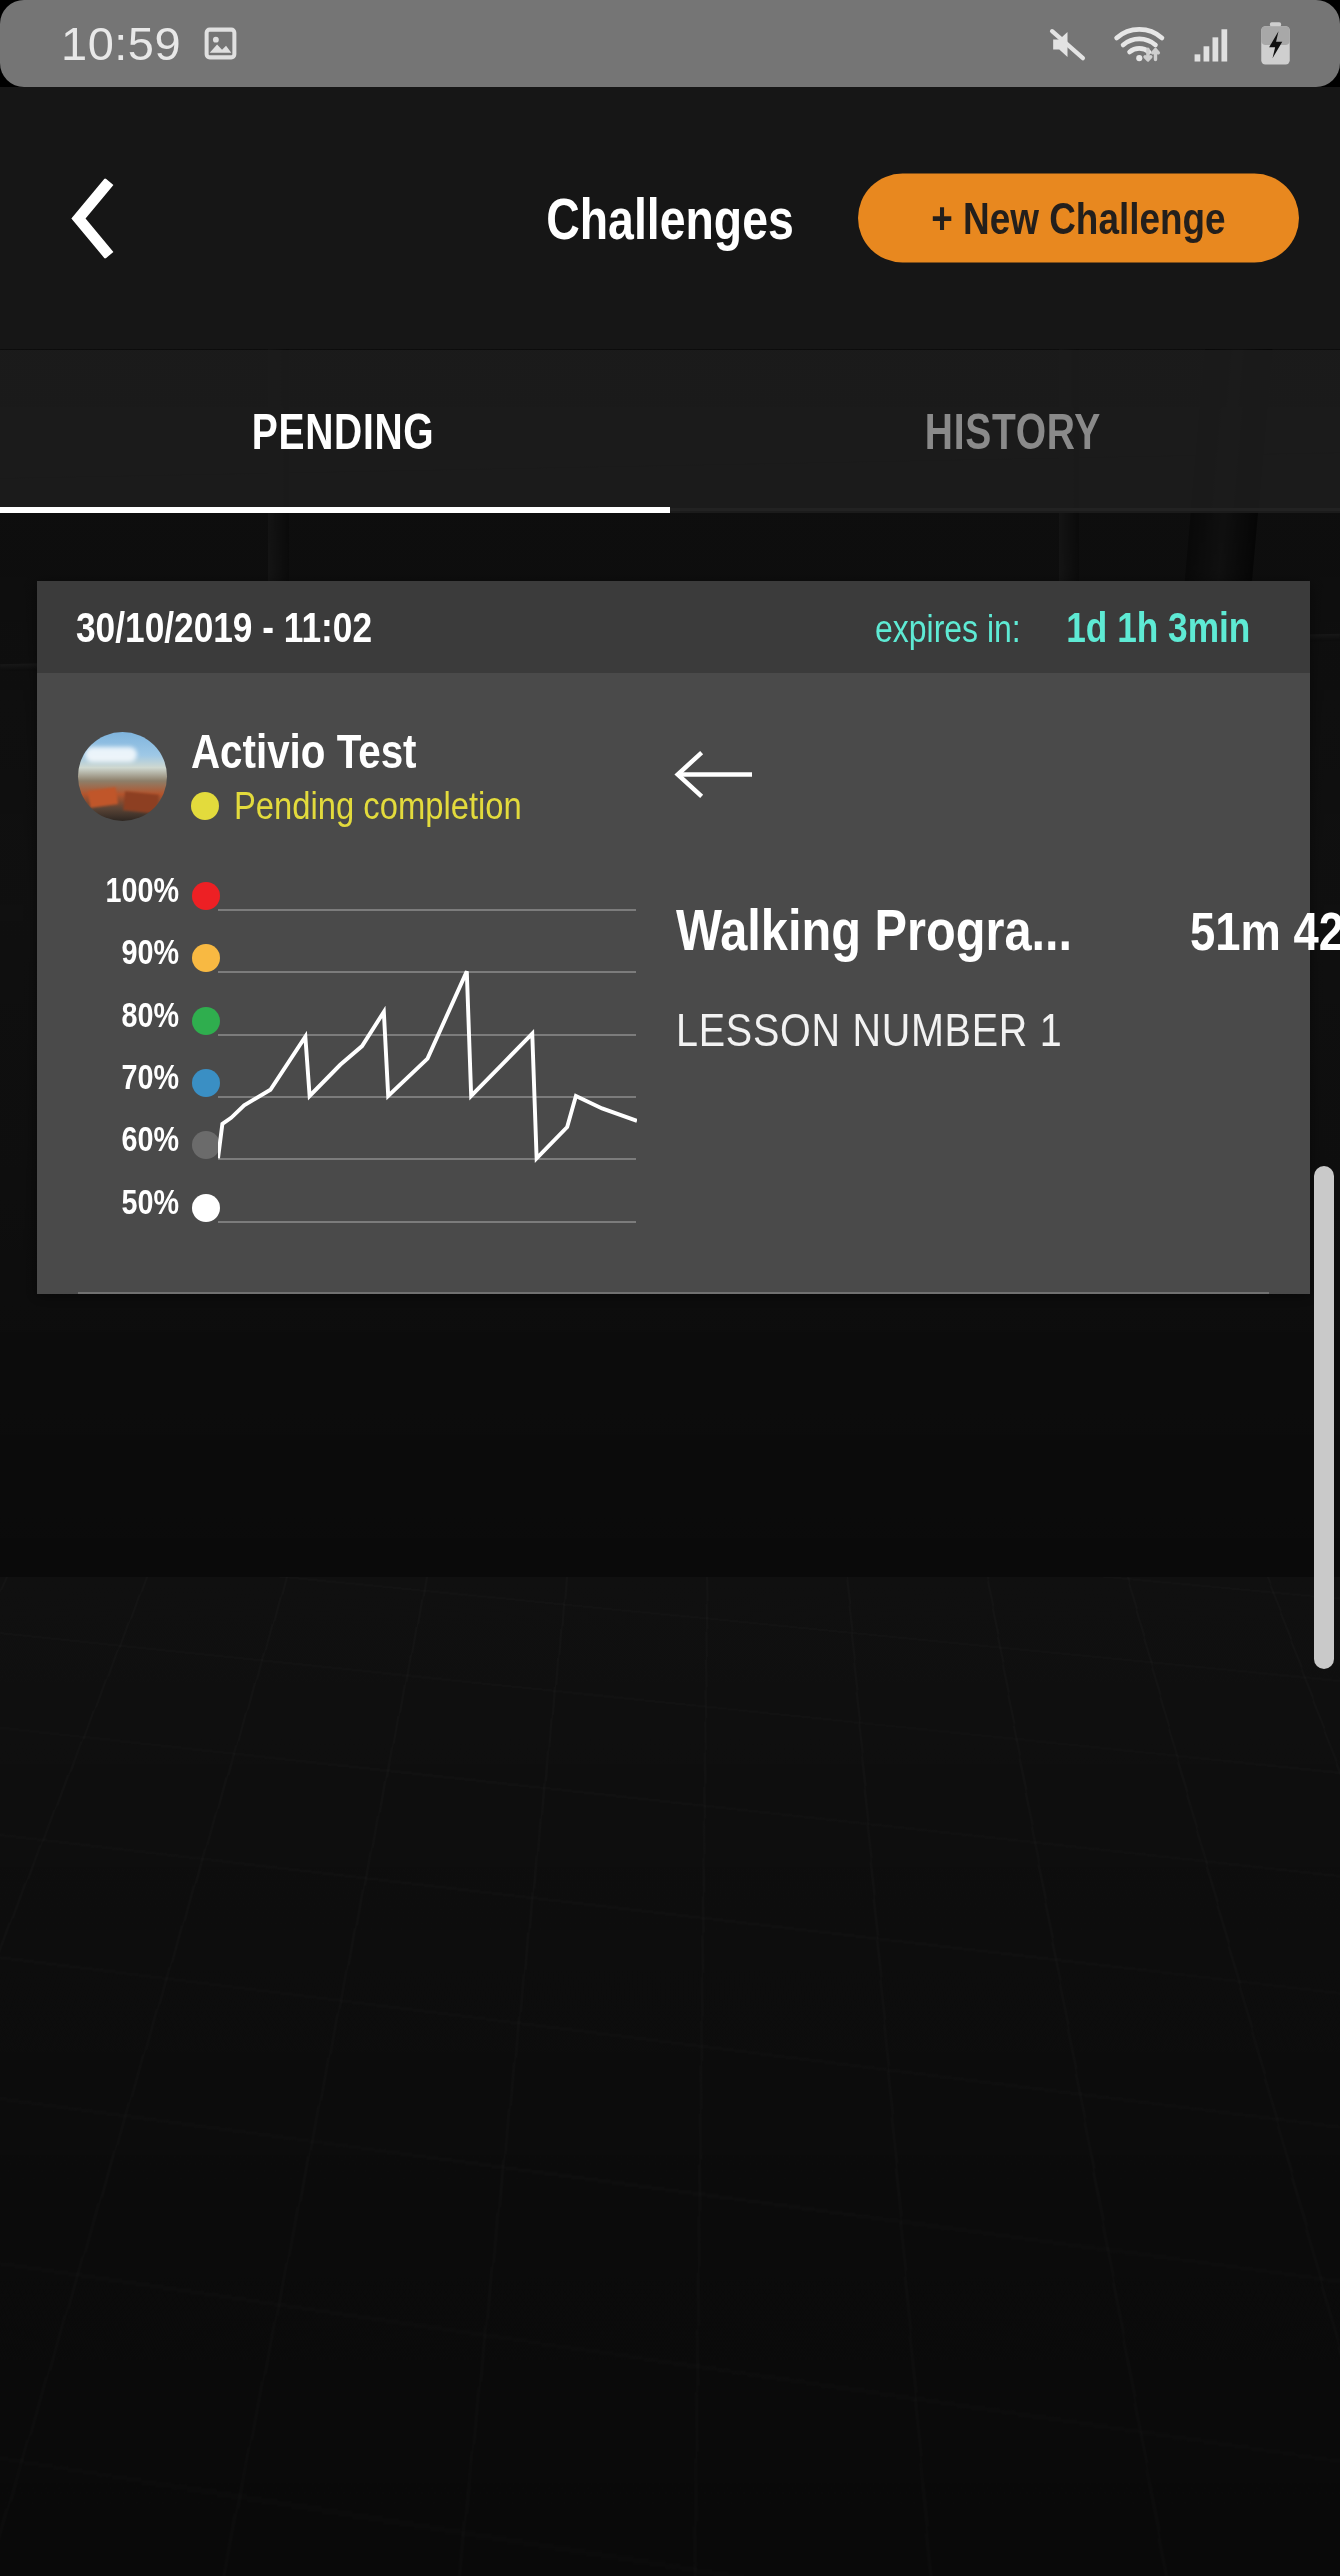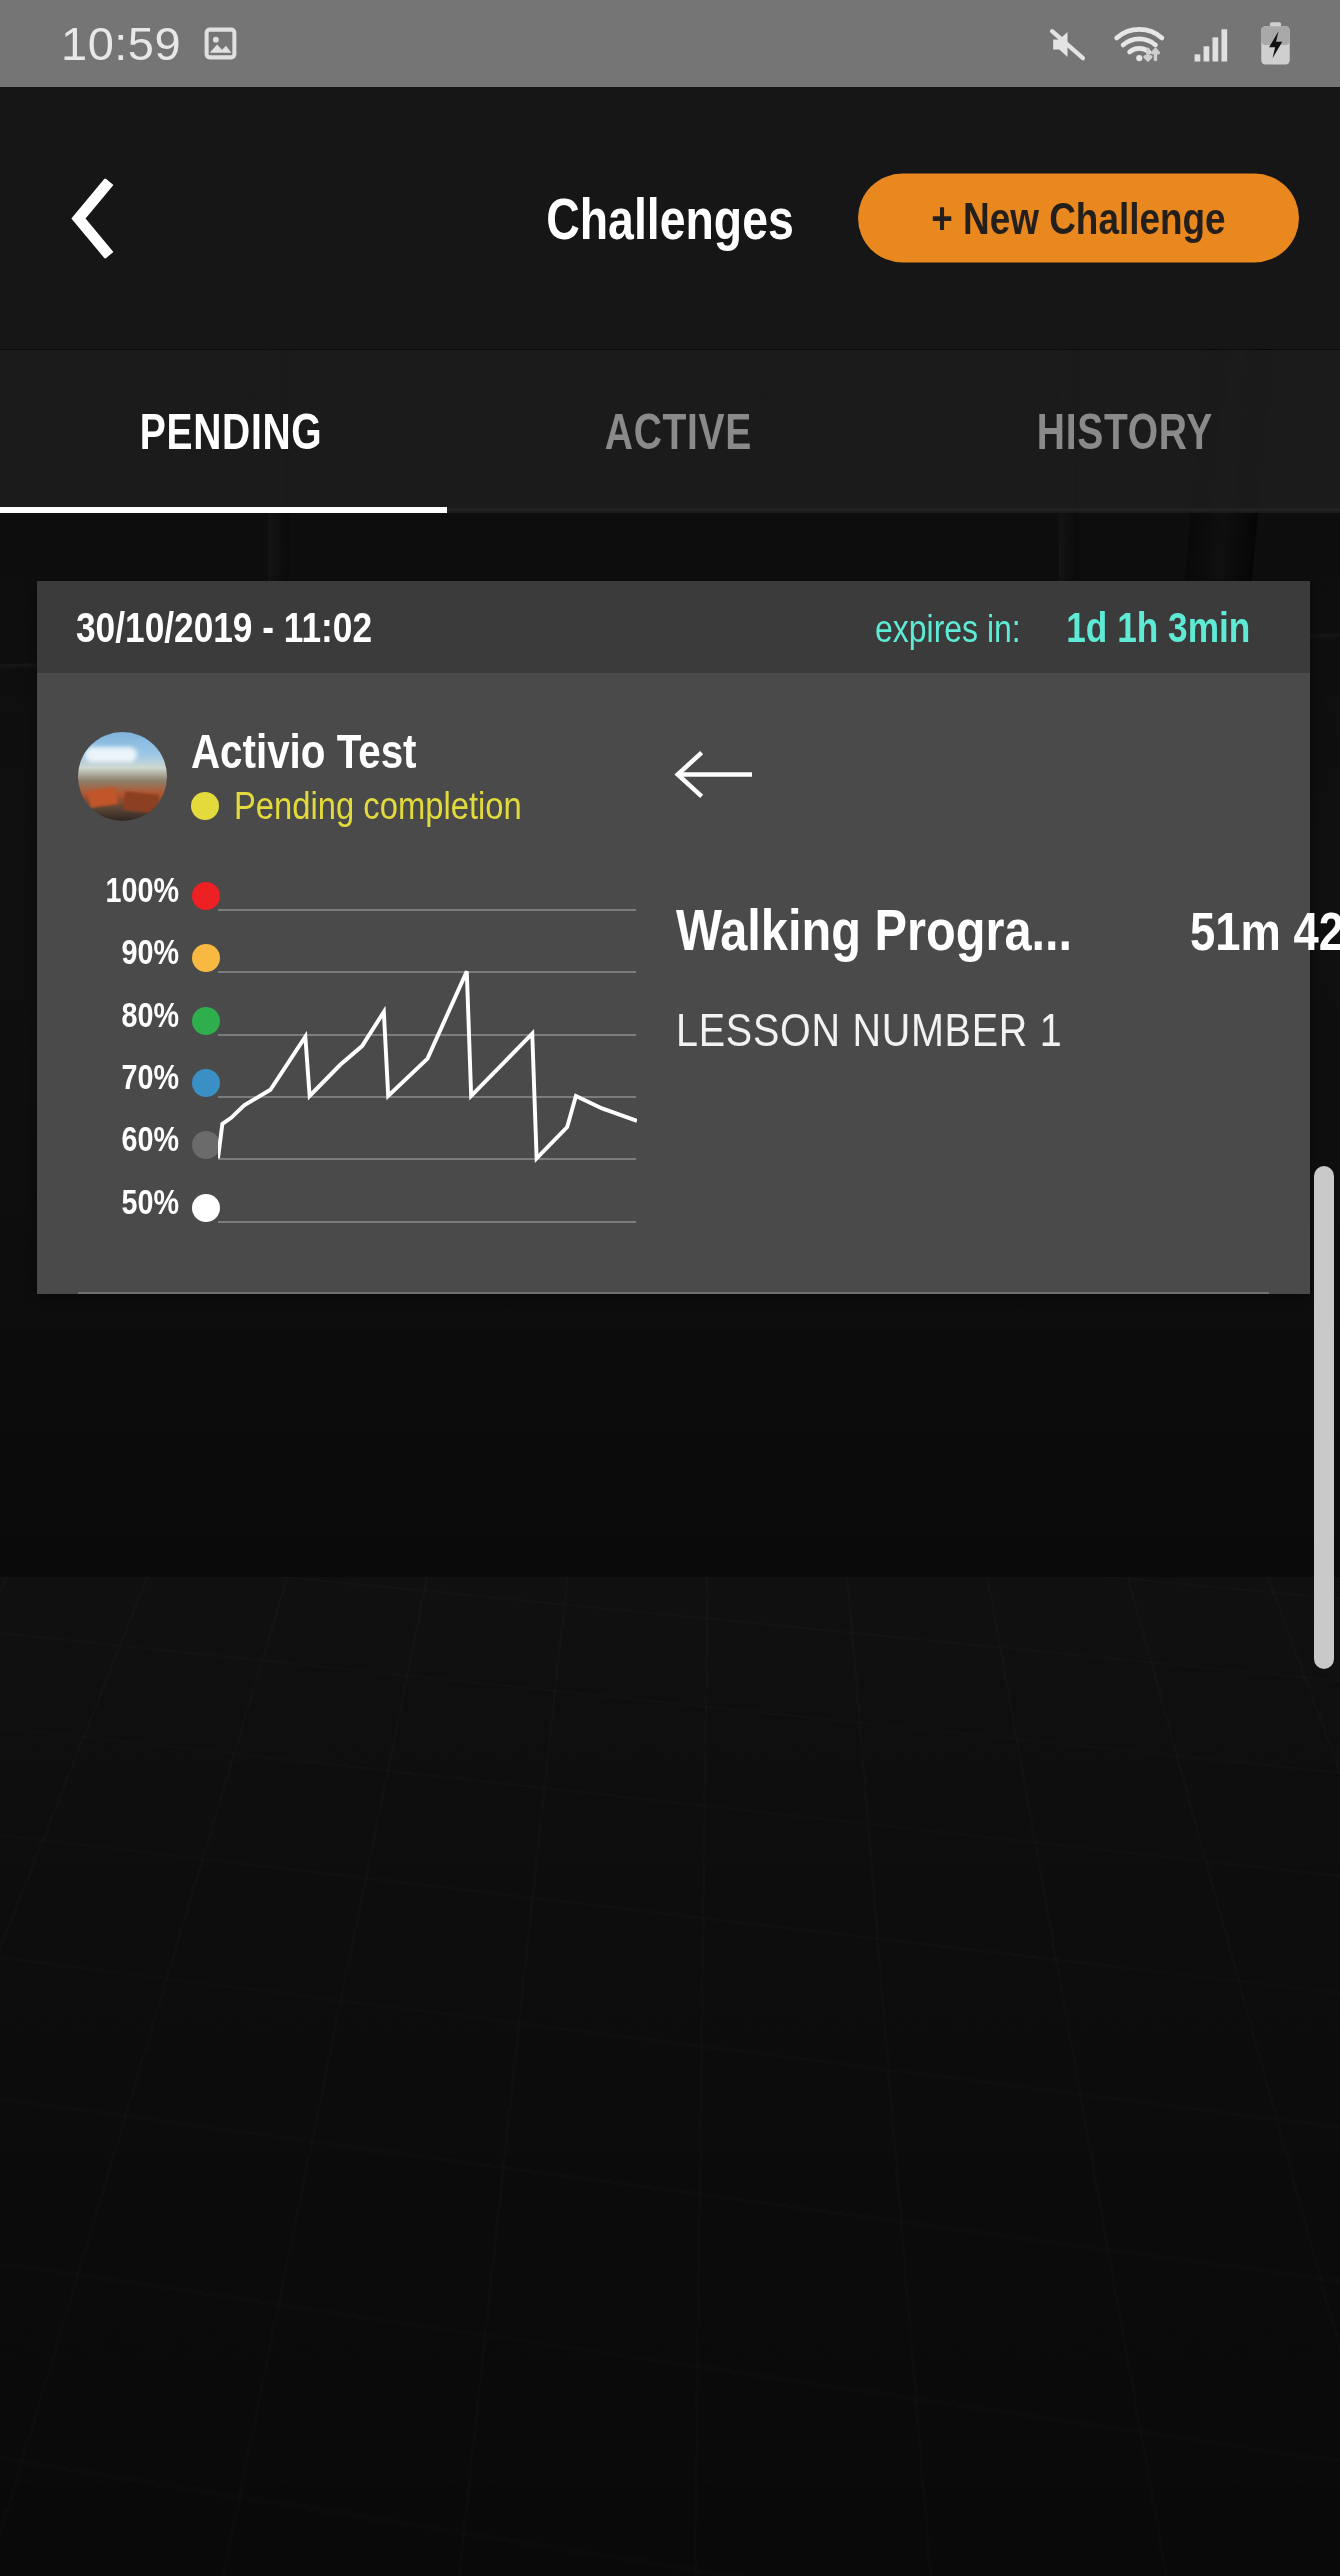--- a/index.html
+++ b/index.html
@@ -60,20 +60,21 @@
     background:linear-gradient(180deg, rgba(0,0,0,.55) 0%, rgba(0,0,0,.30) 30%, rgba(0,0,0,.62) 100%);
   }
 
   
   .statusbar{
     position:absolute; left:0; top:0; width:1340px; height:87px;
     background:#757575;
     display:flex; align-items:center; justify-content:space-between;
     padding:0 30px 0 61px;
     z-index:30;
+    border-radius:24px;
   }
   .clock{ color:#e8e8e8; font-size:47px; letter-spacing:0.5px; font-family:"Liberation Sans", sans-serif;}
   .status-left{ display:flex; align-items:center; gap:20.5px; }
   .status-right{ display:flex; align-items:flex-end; gap:24px; padding-right:17px;}
   .sysicon{ display:block; }
 
   
   .appbar{
     position:absolute; left:0; top:87px; width:1340px; height:262px;
     background:#161616;
@@ -353,24 +354,20 @@
     <span>+ New Challenge</span>
   </button>
 </div>
 
 <div class="tabs">
   <div class="tab active">
     <span class="lbl">PENDING</span>
     <span class="underline"></span>
   </div>
   <div class="tab">
-    <span class="lbl">ACTIVE</span>
-    <span class="underline"></span>
-  </div>
-  <div class="tab">
     <span class="lbl">HISTORY</span>
     <span class="underline"></span>
   </div>
 </div>
 <div class="tabs-rule"></div>
 
 <div class="card">
 
   <div class="card-head">
     <div class="card-date">30/10/2019 - 11:02</div>

